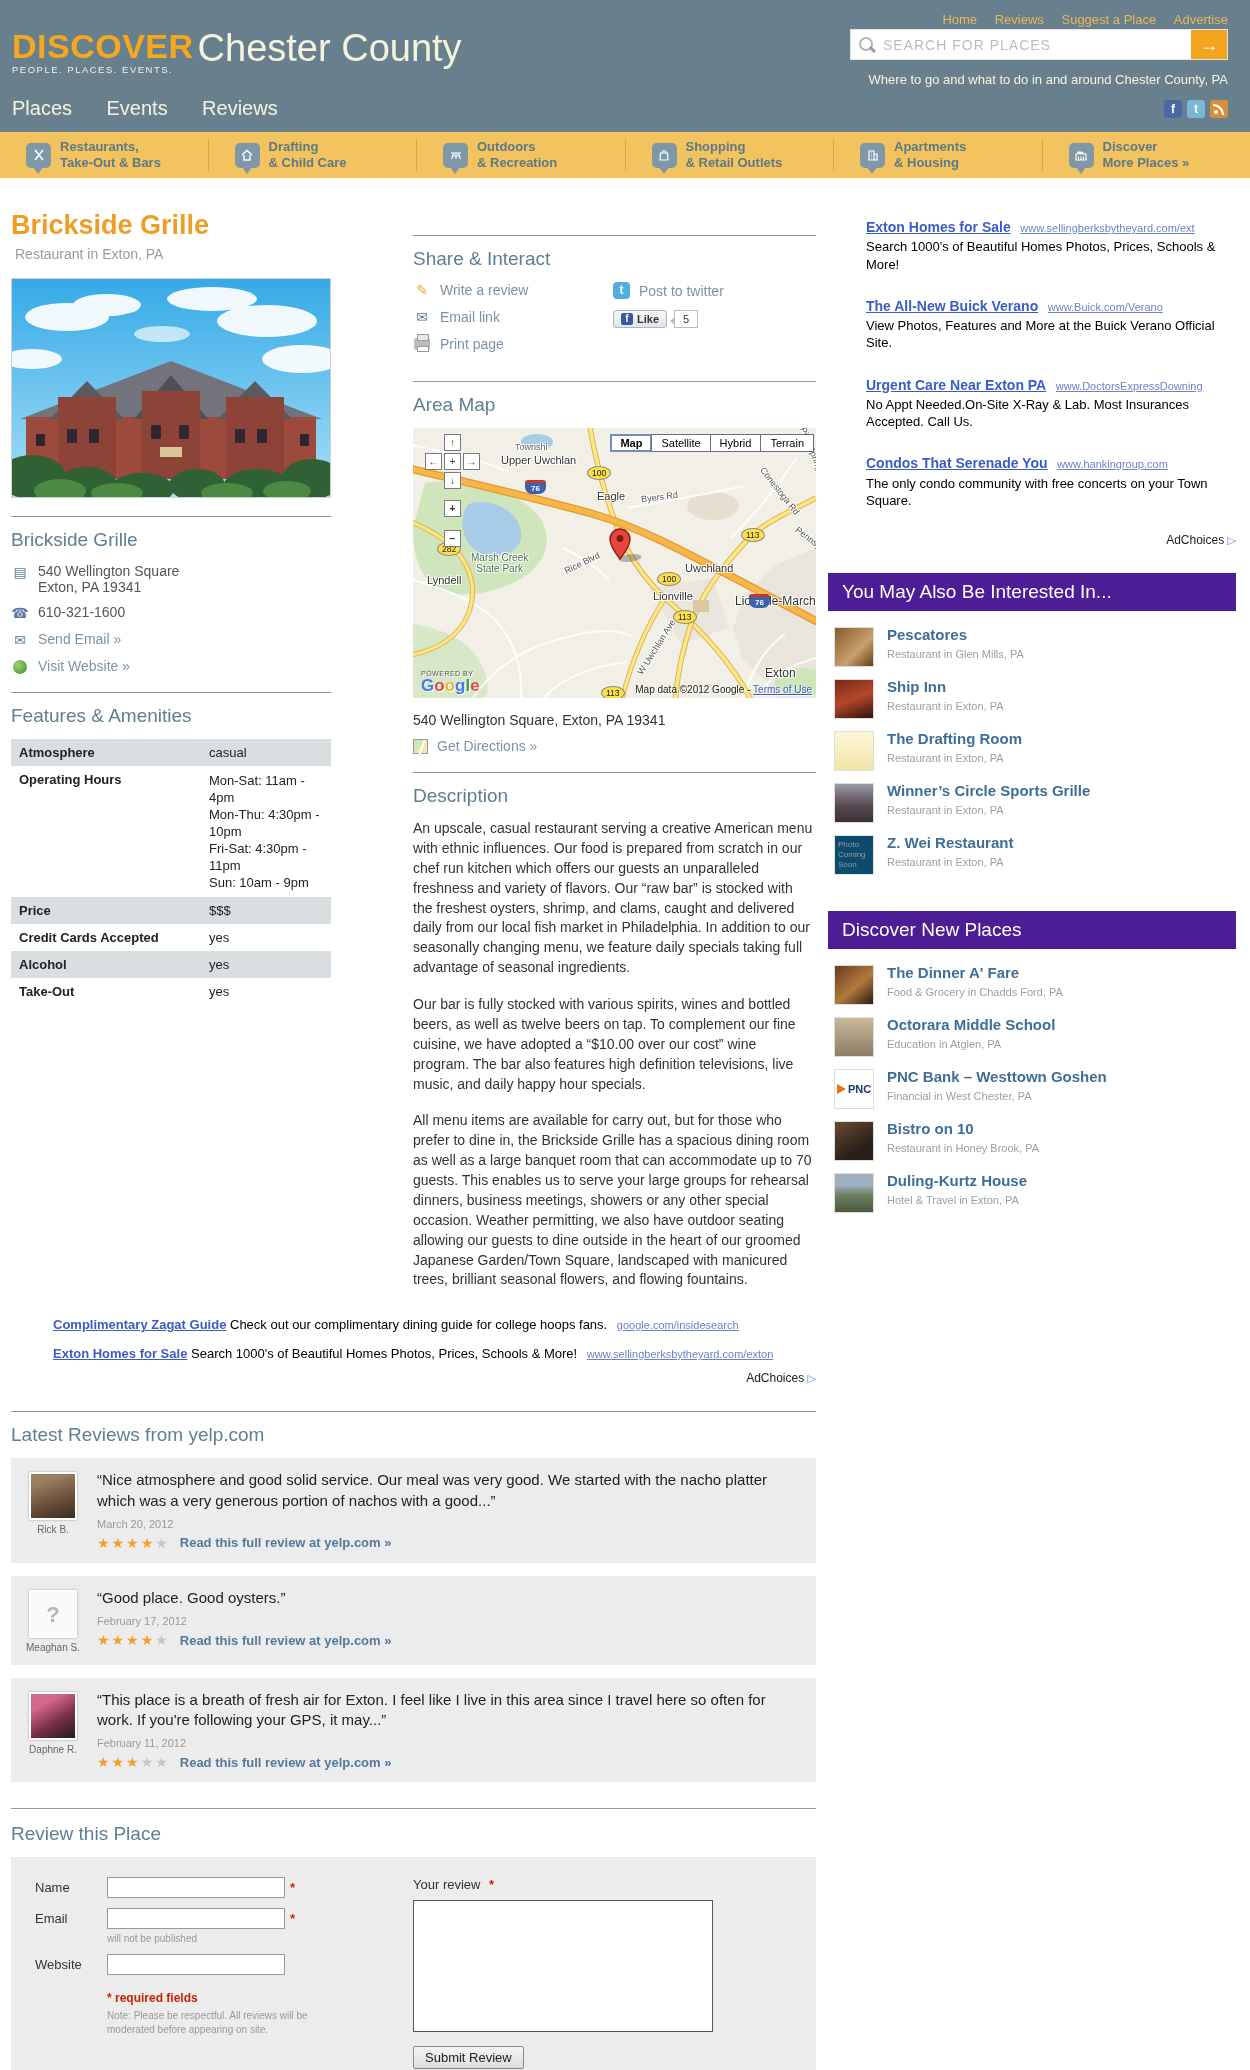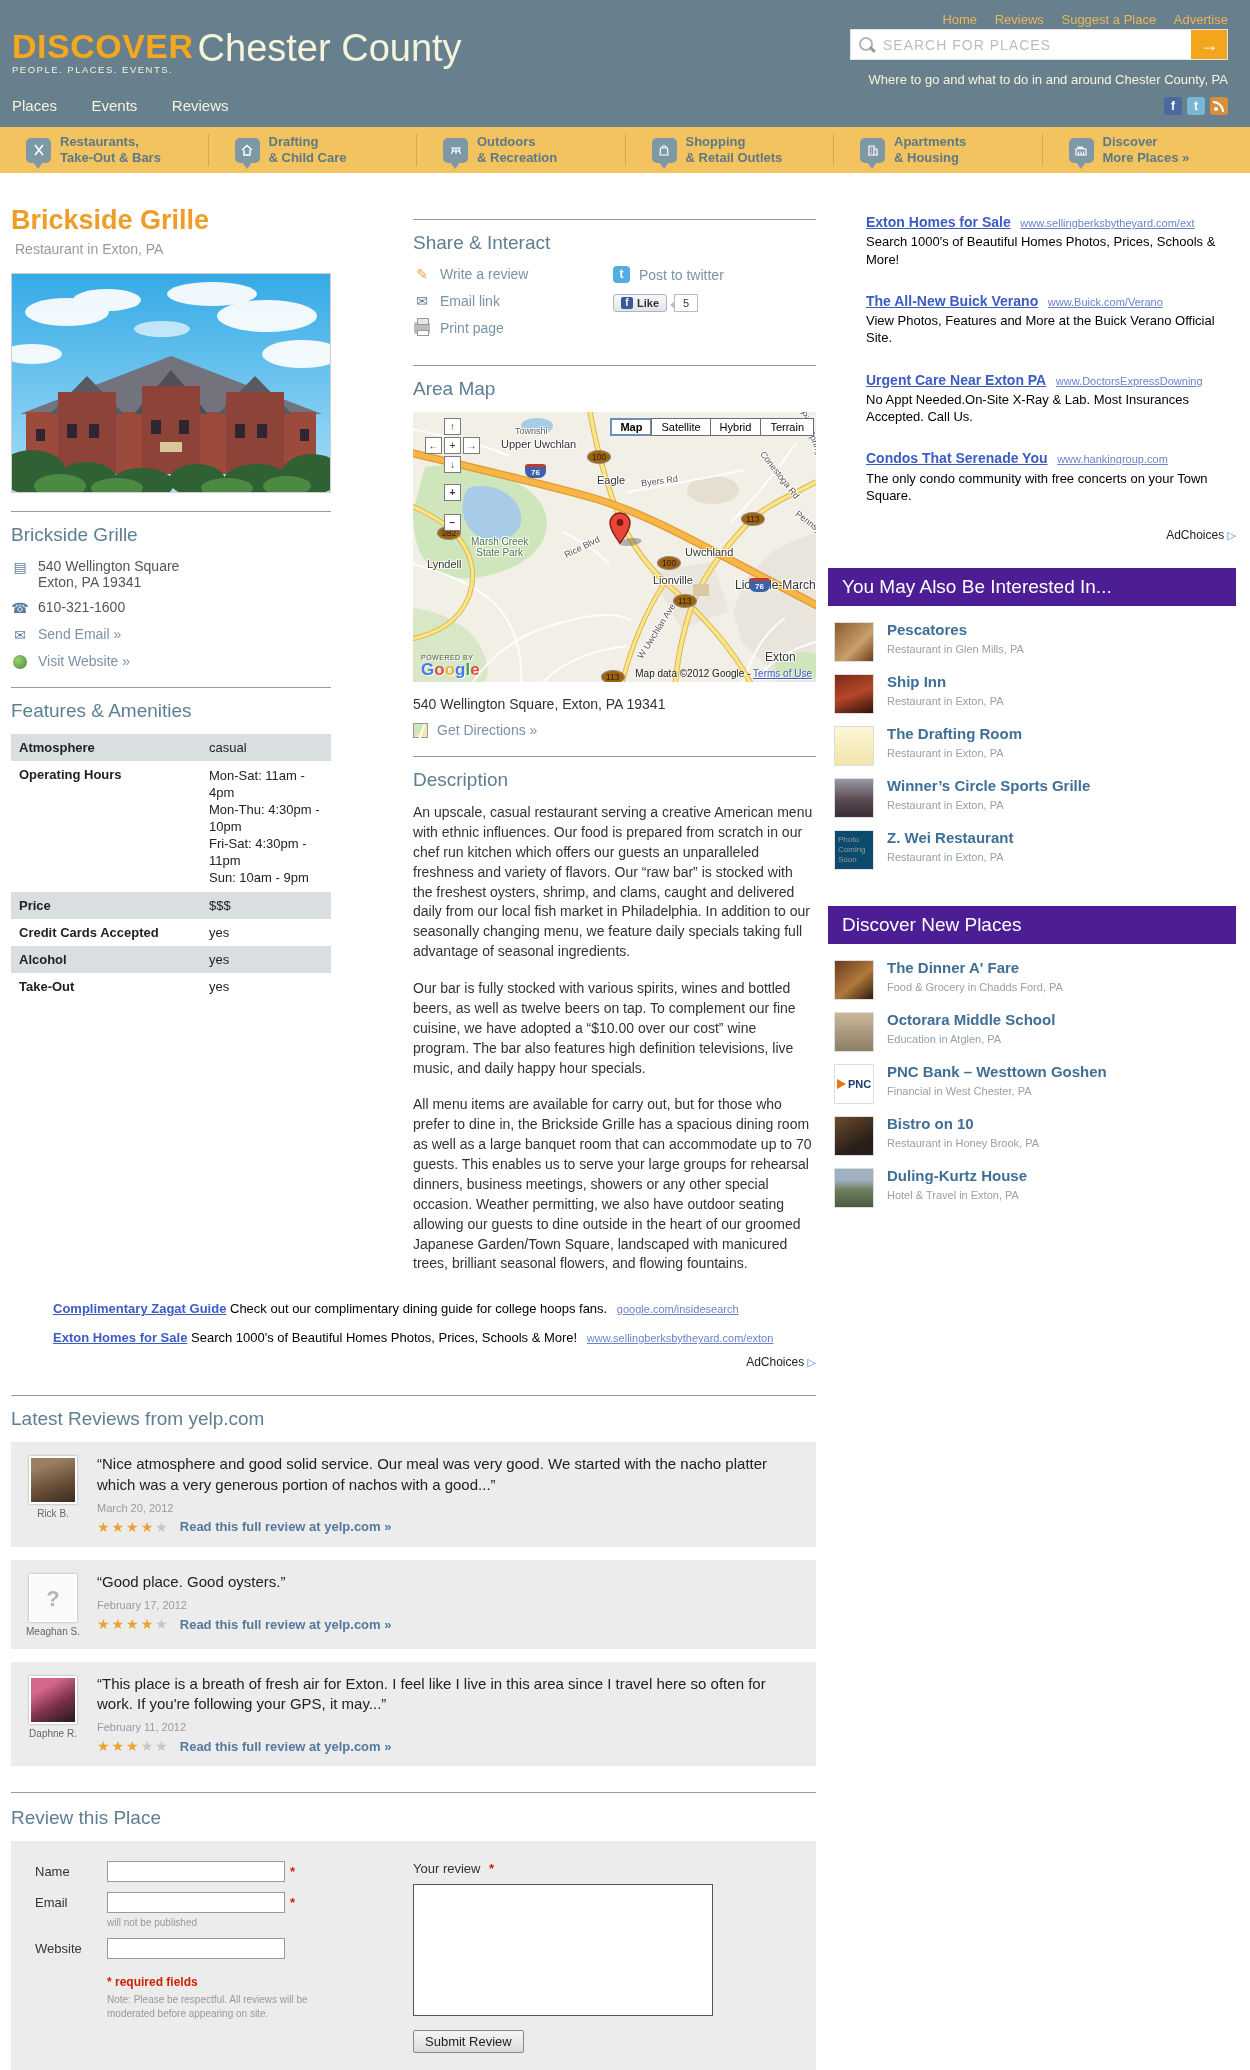--- a/index.html
+++ b/index.html
@@ -19,21 +19,21 @@
   .search-col { width:380px; text-align:right; }
   .searchbox { display:flex; width:378px; height:31px; background:#fff; border:1px solid #e3e3e3; }
   .mag { width:26px; position:relative; }
   .mag::before { content:""; position:absolute; left:8px; top:7px; width:10px; height:10px; border:2px solid #b5b5b5; border-radius:50%; }
   .mag::after { content:""; position:absolute; left:18px; top:18px; width:7px; height:2.5px; background:#9a9a9a; transform:rotate(45deg); }
   .searchbox input { flex:1; border:none; outline:none; font-size:14px; color:#555; letter-spacing:1px; padding:12px 6px; font-family:"Liberation Sans",sans-serif; }
   .searchbox input::placeholder { color:#bcbcbc; }
   .search-go { width:36px; background:#f2a51d; border:none; color:#fff; font-size:18px; font-weight:bold; cursor:pointer; line-height:1; }
   .tagline { font-size:13px; color:#f6f3dc; margin-top:9px; }
   .header-bottom { display:flex; justify-content:space-between; align-items:center; padding:10px 22px 12px 12px; }
-  .mainnav a { color:#f6f3dc; font-size:15px; text-decoration:none; margin-right:30px; }
+  .mainnav a { color:#f6f3dc; font-size:20px; text-decoration:none; margin-right:30px; }
   .social { display:flex; gap:5px; }
   .soc { width:18px; height:18px; border-radius:3px; color:#fff; font-size:12px; font-weight:bold; text-align:center; line-height:18px; cursor:pointer; }
   .soc-fb { background:#4a69a0; }
   .soc-tw { background:#79b7d4; }
   .soc-rss { background:#d78f3c; position:relative; }
   .soc-rss::before { content:""; position:absolute; left:4px; bottom:4px; width:4px; height:4px; background:#fff; border-radius:50%; }
   .soc-rss::after { content:""; position:absolute; left:3px; bottom:3px; width:9px; height:9px; border:2px solid #fff; border-left:none; border-bottom:none; border-radius:0 12px 0 0; }
 
   
   .catbar { display:flex; background:#f2c35f; padding:7px 0; }
@@ -91,21 +91,21 @@
   .like-count { position:relative; margin-left:7px; border:1px solid #bbb; background:#fff; font-size:11px; padding:2px 8px; color:#333; }
   .like-count::before { content:""; position:absolute; left:-5px; top:6px; border-top:4px solid transparent; border-bottom:4px solid transparent; border-right:5px solid #bbb; }
 
   
   .map { position:relative; width:403px; height:270px; overflow:hidden; background:#f2efe7; cursor:grab; }
   .mlbl { position:absolute; font-size:11px; color:#333; white-space:nowrap; text-shadow:1px 1px 0 #fff,-1px -1px 0 #fff,1px -1px 0 #fff,-1px 1px 0 #fff; }
   .mlbl.sm { font-size:9px; color:#666; }
   .mlbl.road { font-size:9px; color:#555; }
   .mlbl.park { color:#4c7a50; text-align:center; line-height:11px; font-size:10px; }
   .mlbl.big { font-size:12px; }
-  .sh-c { position:absolute; background:#a16207; border:1px solid #8a8a8a; border-radius:50%; font-size:8.5px; padding:1px 4px; color:#222; text-align:center; }
+  .sh-c { position:absolute; background:#fde047; border:1px solid #8a8a8a; border-radius:50%; font-size:8.5px; padding:1px 4px; color:#222; text-align:center; }
   .sh-i { position:absolute; width:21px; height:14px; background:#3c62ac; border-top:3px solid #c23b2e; border-radius:3px 3px 7px 7px; color:#fff; font-size:8px; font-weight:bold; text-align:center; line-height:11px; }
   .mapbtns { position:absolute; top:6px; right:2px; display:flex; }
   .mtb { background:#fff; border:1px solid #6e6e6e; font-size:11px; padding:2px 9px; margin-left:-1px; cursor:pointer; color:#000; }
   .mtb.active { font-weight:bold; border:2px solid #6d8fc0; padding:1px 8px; }
   .pbtn { position:absolute; width:17px; height:17px; background:#fff; border:1px solid #7b7b7b; font-size:10px; line-height:15px; text-align:center; color:#333; cursor:pointer; }
   .attribution { position:absolute; right:4px; bottom:3px; font-size:10px; color:#222; text-shadow:1px 1px 0 #fff; }
   .attribution a { color:#3b5cc4; }
   .glogo-wrap { position:absolute; left:8px; bottom:4px; line-height:1; }
   .powered { font-size:7px; color:#555; letter-spacing:0.5px; text-shadow:1px 1px 0 #fff; }
   .glogo span { font-size:17px; font-weight:bold; text-shadow:1px 1px 0 #fff; }
@@ -396,21 +396,21 @@
               <tr>
                 <td class="flabel">Take-Out</td>
                 <td class="fval">yes</td>
               </tr>
             </tbody>
               </table>
           </div>
         </div>
 
         <div class="col2">
-          <div class="section" style="margin-top:0">
+          <div class="section" style="margin-top:11px">
             <h2 class="sec">Share &amp; Interact</h2>
             <div class="share-grid">
               <div class="share-left">
                 <div class="share-row">
                   <span class="sicon pencil">✎</span>
                   <a href="#">Write a review</a>
                 </div>
                 <div class="share-row">
                   <span class="sicon env">✉</span>
                   <a href="#">Email link</a>

